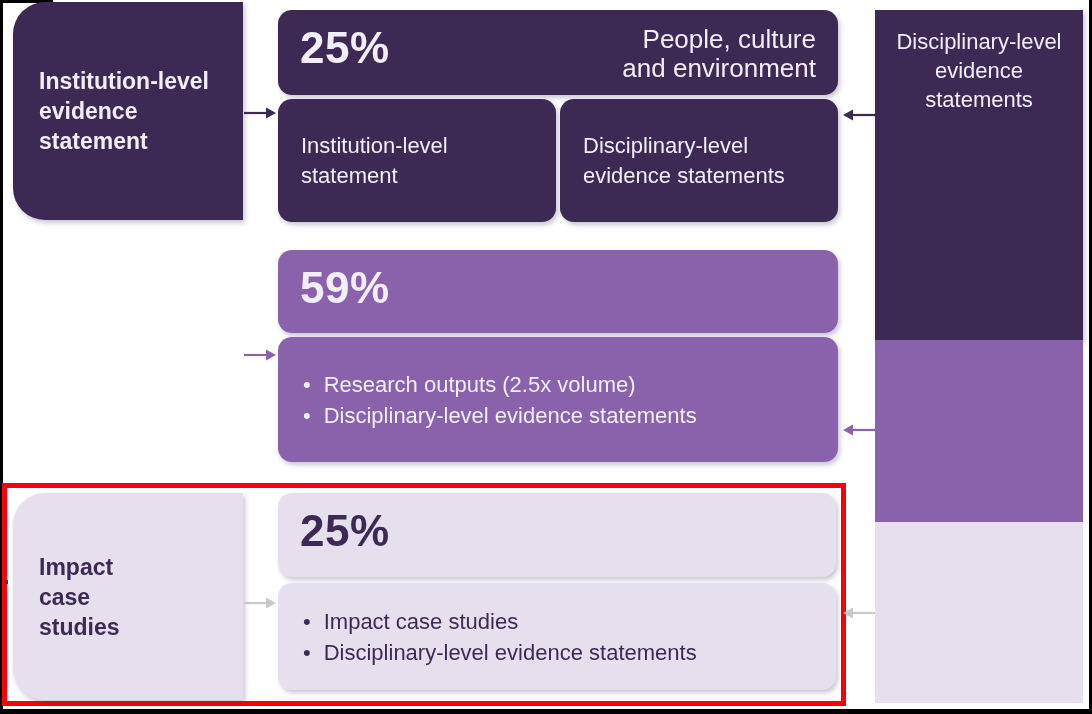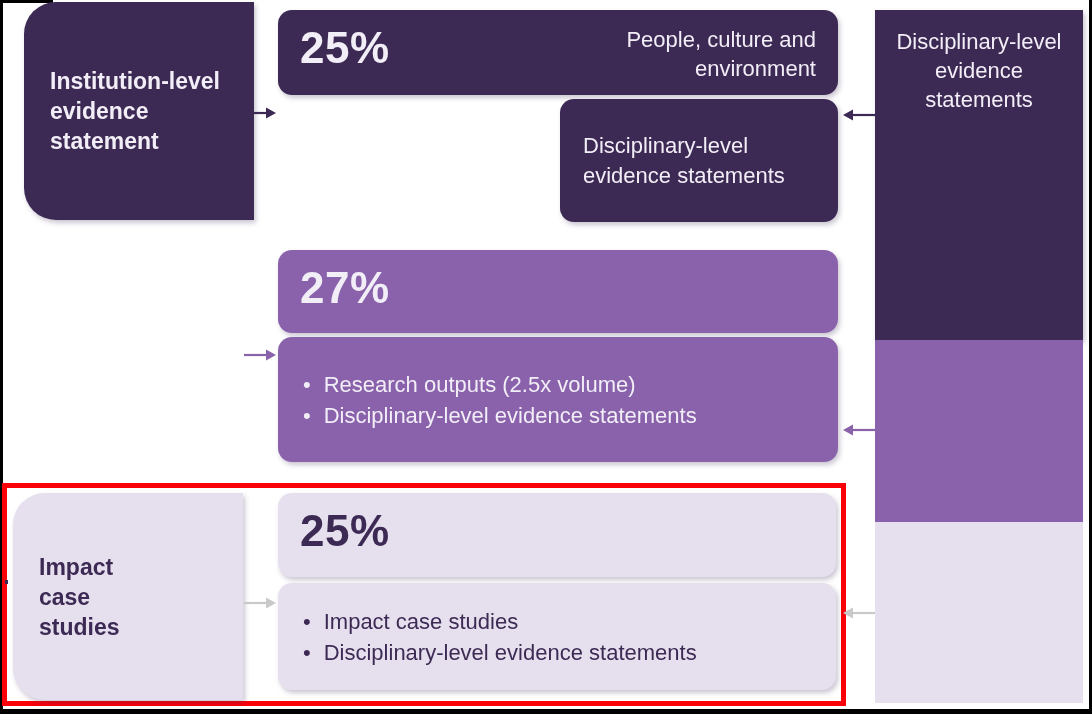--- a/index.html
+++ b/index.html
@@ -30,37 +30,37 @@
   }
   .label-box .lbl {
     font-weight:bold; font-size:23px; line-height:30px;
     color:var(--c-white_text,#f2eef7);
   }
   .s1-bg { background:var(--c-dark,#3d2a54); }
   .s2-bg { background:var(--c-medium,#8a62ab); }
   .s3-bg { background:var(--c-light,#e6e0ee); }
   .dark-text { color:var(--c-dark_text,#3d2a54) !important; }
 
-  .label-box-1 { left:24px; top:2px;   width:230px; height:218px; }
+  .label-box-1 { left:13px; top:2px;   width:230px; height:218px; }
   .label-box-2 { left:13px; top:250px; width:230px; height:212px; }
   .label-box-3 { left:13px; top:493px; width:230px; height:207px; }
   .label-box-1 .lbl { max-width:185px; }
   .label-box-2 .lbl { max-width:125px; }
   .label-box-3 .lbl { max-width:100px; }
 
   
   .weight-box { color:var(--c-white_text,#f2eef7); }
   .weight-box .pct {
     position:absolute; left:22px; top:16px;
     font-size:44px; font-weight:bold; line-height:1;
     letter-spacing:0.5px;
   }
   .weight-box .cat {
     position:absolute; right:22px; top:15px;
-    font-size:22px; line-height:29px; text-align:right;
+    font-size:26px; line-height:29px; text-align:right;
   }
   .wb-s1 { left:278px; top:10px;  width:560px; height:85px; }
   .wb-s2 { left:278px; top:250px; width:560px; height:83px; }
   .wb-s3 { left:278px; top:493px; width:558px; height:84px; }
   .wb-s1 .cat { max-width:200px; }
   .wb-s2 .cat { max-width:280px; }
   .wb-s3 .cat { max-width:150px; }
 
   
   .detail-box {
@@ -130,32 +130,35 @@
   <svg class="arrow arrow-r1" viewBox="0 0 32 16">
     <line x1="0" y1="8" x2="24" y2="8" stroke="currentColor" stroke-width="2.2"></line>
     <path d="M22 2.5 L32 8 L22 13.5 Z" fill="currentColor"></path>
   </svg>
 
   <div class="box weight-box wb-s1 s1-bg">
     <span class="pct">25%</span>
     <span class="cat">People, culture and environment</span>
   </div>
 
+  <div class="box detail-box detail-box-a s1-bg">
+    <span class="txt">Institution-level statement</span>
+  </div>
   <div class="box detail-box detail-box-b s1-bg">
     <span class="txt">Disciplinary-level evidence statements</span>
   </div>
 
 
   <svg class="arrow arrow-r2" viewBox="0 0 32 16">
     <line x1="0" y1="8" x2="24" y2="8" stroke="currentColor" stroke-width="2.2"></line>
     <path d="M22 2.5 L32 8 L22 13.5 Z" fill="currentColor"></path>
   </svg>
 
   <div class="box weight-box wb-s2 s2-bg">
-    <span class="pct">27%</span>
+    <span class="pct">59%</span>
   </div>
 
   <div class="box bullets-box bullets-box-2 s2-bg">
     <span class="bullet">Research outputs (2.5x volume)</span>
     <span class="bullet">Disciplinary-level evidence statements</span>
   </div>
 
   <div class="red-outline"></div>
   <div class="stray-mark"></div>
 

